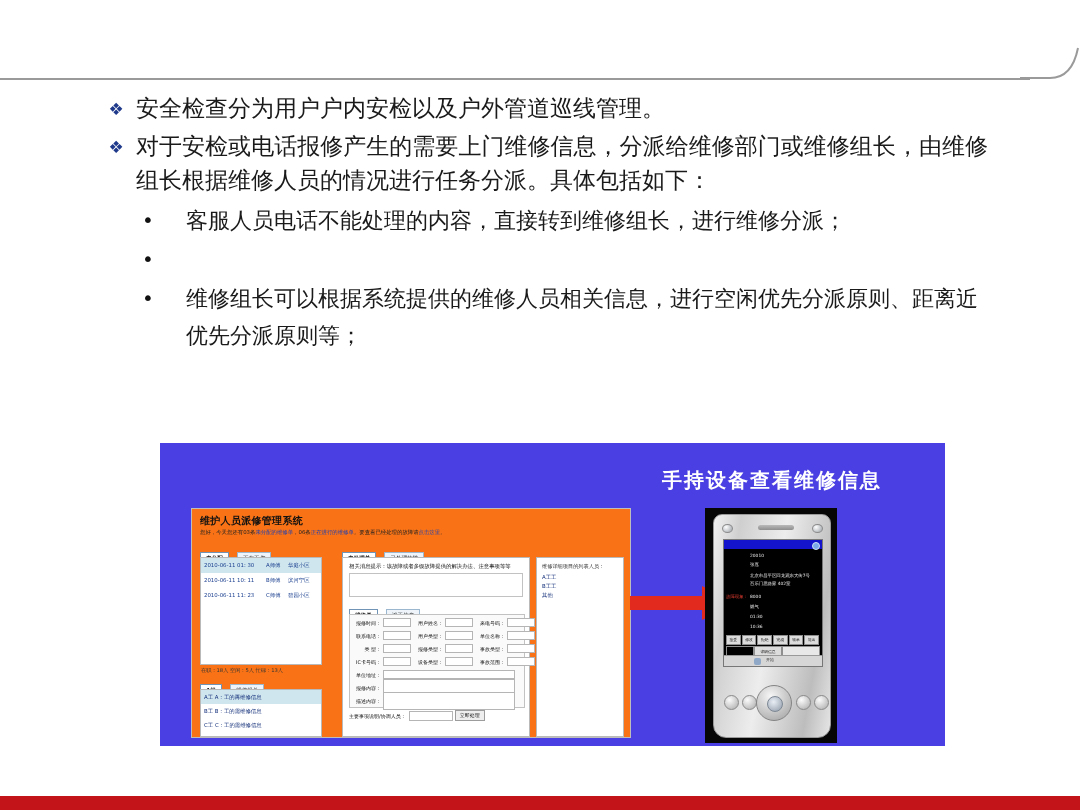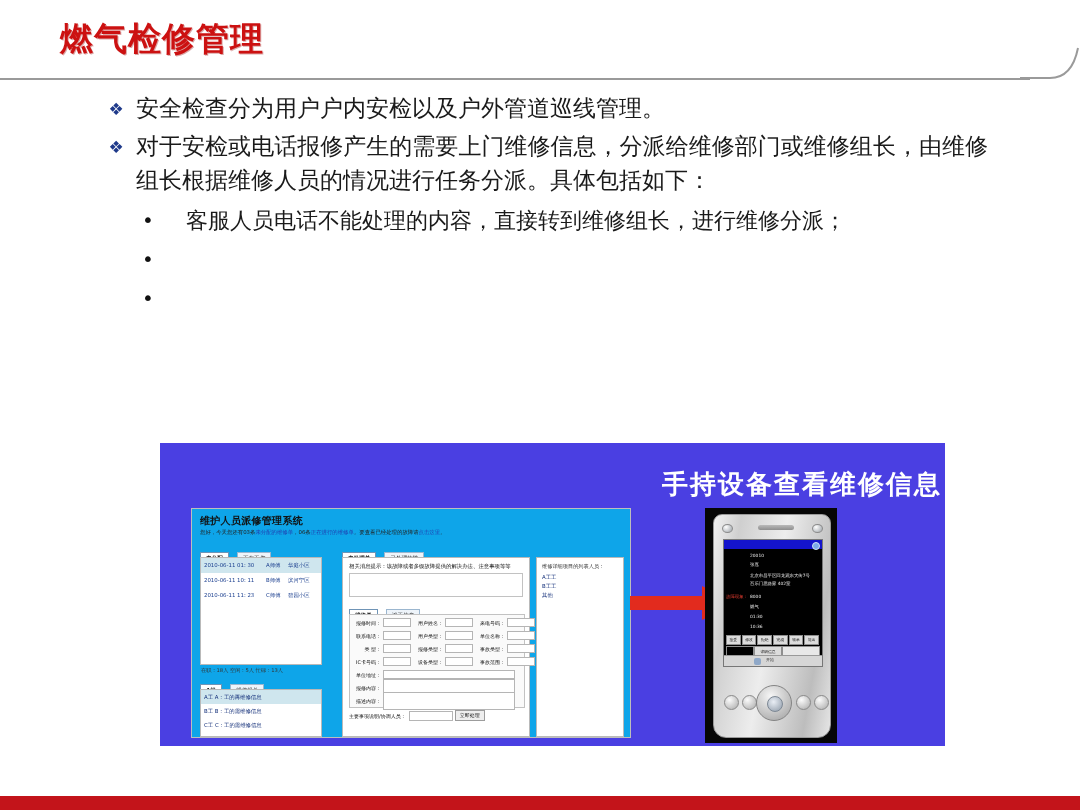--- a/index.html
+++ b/index.html
@@ -49,26 +49,26 @@
   .shot{
     position:absolute;left:160px;top:443px;width:785px;height:303px;
     background:#4a3fe2;overflow:hidden;
   }
   .shot-cap{
     position:absolute;color:#ffffff;font-weight:bold;
     font-family:"DejaVu Sans","Liberation Sans",sans-serif;
     letter-spacing:2px;
   }
   .cap-left{left:28px;top:25px;font-size:25px;}
-  .cap-right{left:502px;top:24px;font-size:26px;}
+  .cap-right{left:502px;top:24px;font-size:20px;}
 
   
   .app{
     position:absolute;left:31px;top:65px;width:438px;height:228px;
-    background:#0ea5e9;border:1px solid #bdbdbd;overflow:hidden;
+    background:#f97316;border:1px solid #bdbdbd;overflow:hidden;
     font-family:"DejaVu Sans","Liberation Sans",sans-serif;
     color:#111;
   }
   .app-title{
     position:absolute;left:8px;top:5px;font-size:10px;font-weight:bold;color:#111;
     letter-spacing:.3px;
   }
   .app-sub{position:absolute;left:8px;top:20px;font-size:5.4px;color:#222;white-space:nowrap;}
   .app-sub .b{color:#2040b0;}
 
@@ -165,21 +165,20 @@
      background:radial-gradient(circle at 40% 35%,#e9eef5,#8e9aa8);border:1px solid #7d8894;}
 
   
   .footer{position:absolute;left:0;bottom:0;width:1080px;height:64px;background:#ffffff;}
   .footbar{position:absolute;left:0;bottom:0;width:1080px;height:14px;background:#c3141a;}
 </style>
 </head>
 <body>
 
 <div class="slide-header">
-  <div class="slide-title">燃气检修管理</div>
   <div class="header-rule"></div>
   <div class="header-curl">
     <svg width="60" height="34" viewBox="0 0 60 34">
       <path d="M0 32 L30 32 Q52 32 58 2" fill="none" stroke="#9a9a9a" stroke-width="2"></path>
     </svg>
   </div>
 </div>
 
 <div class="content">
 
@@ -201,20 +200,21 @@
     <div class="marker">•</div>
     <div class="txt">客服人员电话不能处理的内容，直接转到维修组长，进行维修分派；</div>
   </div>
 
   <div class="lvl2">
     <div class="marker">•</div>
   </div>
 
   <div class="lvl2">
     <div class="marker">•</div>
+    <div class="txt">维修组长可以根据系统提供的维修人员相关信息，进行空闲优先分派原则、距离近优先分派原则等；</div>
   </div>
 
 </div>
 
 <div class="shot">
 
   <div class="shot-cap cap-right">手持设备查看维修信息</div>
 
   <div class="app">
 

